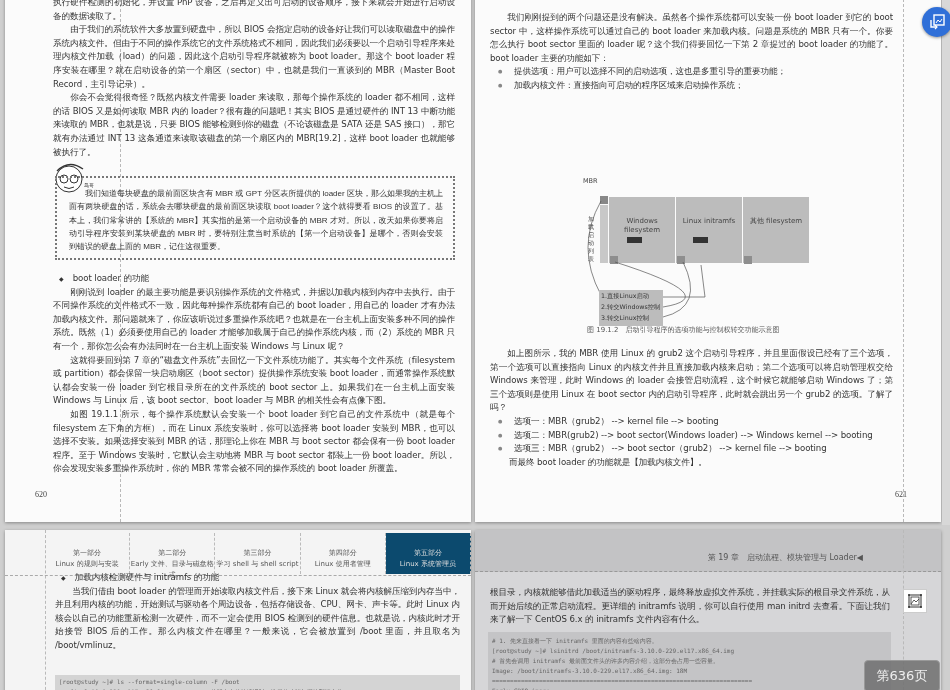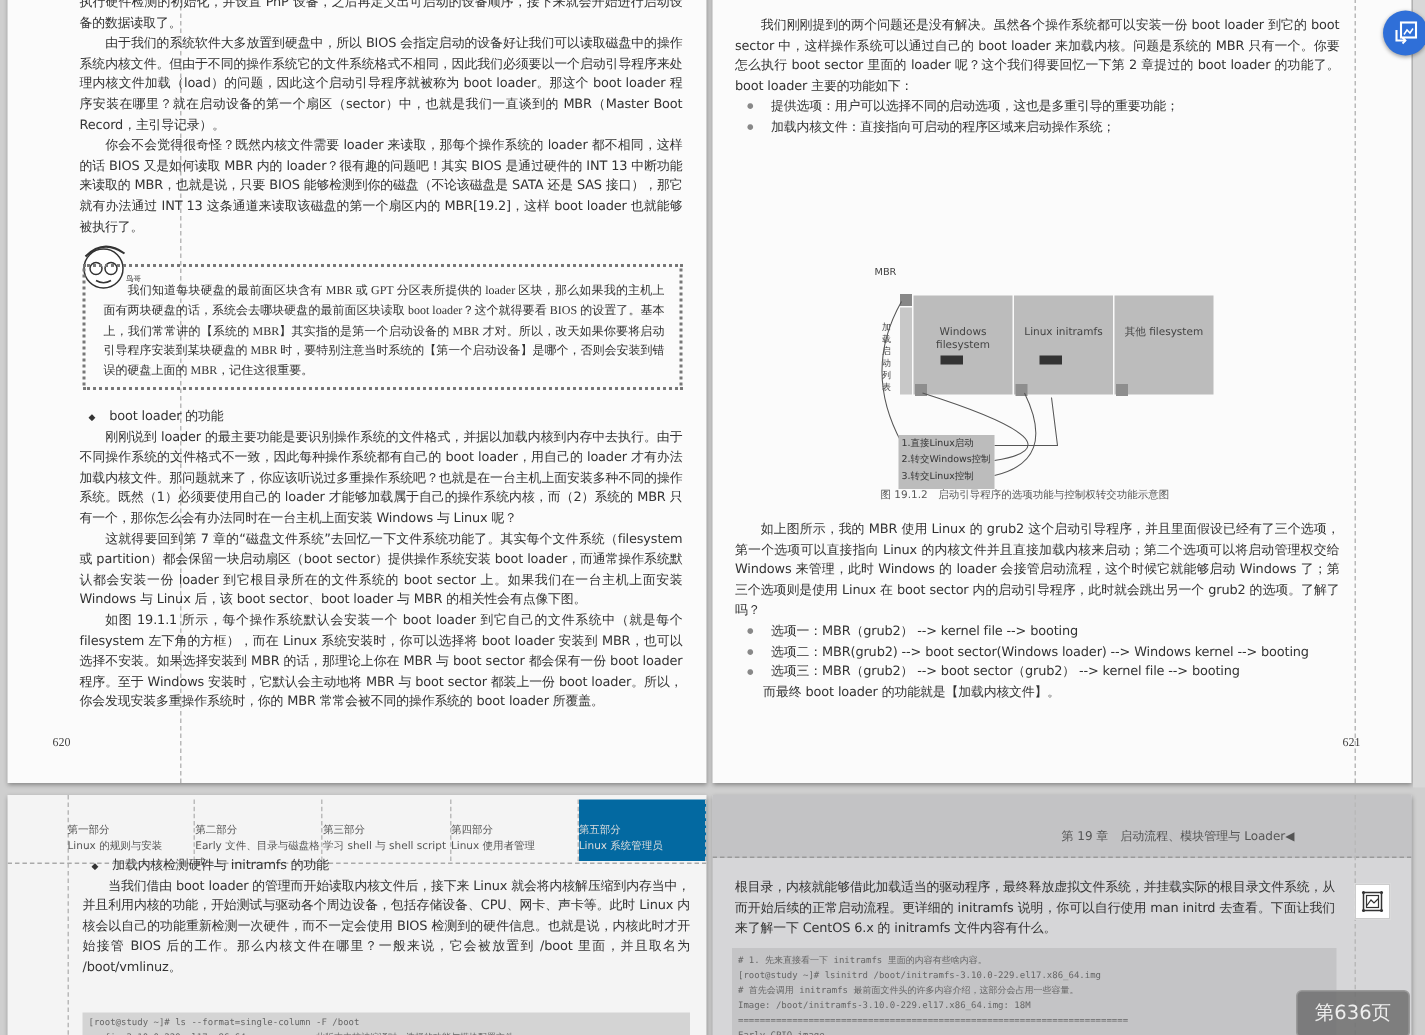--- a/index.html
+++ b/index.html
@@ -11,35 +11,35 @@
 .p636b{left:475px;top:530px;width:466px;height:170px;background:#d6d6d8;box-shadow:0 1px 3px rgba(0,0,0,.35)}
 .dash-v{position:absolute;top:0;bottom:0;border-left:1px dashed #b9b9b9}
 .txt{position:absolute;font-size:8.6px;line-height:13.6px;color:#333;text-align:justify;letter-spacing:-.1px}
 .txt p{text-indent:2em}
 .txt p.ni{text-indent:0}
 .bullet{padding-left:2.3em;text-indent:0!important;position:relative}
 .bullet:before{content:"◆";position:absolute;left:1em;font-size:6px}
 .dot{padding-left:2.8em;text-indent:0!important;position:relative}
 .dot:before{content:"●";position:absolute;left:1.6em;font-size:5px;color:#888}
 .pgnum{position:absolute;font-family:Liberation Serif, serif;font-size:8px;color:#444}
-.note{position:absolute;left:50px;top:182px;width:400px;height:84px;border:2px dotted #777;padding:9px 10px 0 12px;font-family:Liberation Serif, serif;font-size:8px;line-height:13.3px;color:#333;text-align:justify}
+.note{position:absolute;left:50px;top:182px;width:400px;height:84px;border:2px dotted #777;padding:9px 10px 0 12px;font-family:Liberation Sans, sans-serif;font-size:8px;line-height:13.3px;color:#333;text-align:justify}
 .note p{text-indent:2em}
 .mascot{position:absolute;left:46px;top:163px;width:50px;height:42px}
 
 .diagram{position:absolute;left:100px;top:183px;width:250px;height:150px}
 .fsbox{position:absolute;top:20px;height:66px;background:#bcbcbc}
 .fslabel{position:absolute;width:66px;text-align:center;font-size:7px;line-height:9px;color:#444}
 .darkbar{position:absolute;width:15px;height:6px;background:#333}
 .smallsq{position:absolute;width:8px;height:8px;background:#8e8e8e}
 .menu-box{position:absolute;left:24px;top:113px;width:64px;height:36px;background:#bcbcbc;font-size:6.3px;line-height:11px;color:#333;padding-left:2px}
 .caption{position:absolute;left:112px;top:331px;font-size:7px;color:#555}
 
 .tabs{position:absolute;left:40px;top:3px;height:41px;width:426px;display:flex}
-.tab{flex:1;border-right:1px dashed #bbb;text-align:left;font-size:7px;line-height:11px;color:#555;padding-top:15px}
-.tab.active{background:#0369a1;color:#ddd}
+.tab{flex:1;border-right:1px dashed #bbb;text-align:center;font-size:7px;line-height:11px;color:#555;padding-top:15px}
+.tab.active{background:#0c4a6e;color:#ddd}
 .code{position:absolute;font-family:"DejaVu Sans Mono","Liberation Mono",monospace;font-size:6px;line-height:10px;color:#666;background:#d4d4d4;white-space:pre;overflow:hidden}
 .chapter-hdr{position:absolute;left:0;top:0;width:466px;height:42px;background:#c3c3c5;border-bottom:1px dashed #999}
 .chapter-title{position:absolute;right:78px;top:22px;font-size:8px;color:#555}
 .overlay-btn{position:absolute;width:30px;height:30px;border-radius:50%;background:#2f6fd8;left:922px;top:7px;box-shadow:0 1px 3px rgba(0,0,0,.4);display:flex;align-items:center;justify-content:center}
 .scrollbar{position:absolute;left:942px;top:0;width:8px;height:525px;background:#d8d8d8}
 .img-btn{position:absolute;left:903px;top:589px;width:24px;height:24px;background:#fff;border:1px solid #ccc;display:flex;align-items:center;justify-content:center}
 .page-indicator{position:absolute;left:864px;top:660px;width:76px;height:32px;background:rgba(110,110,110,.85);border:1px solid #999;border-radius:4px;color:#eee;font-size:13px;text-align:center;line-height:30px}
 </style>
 </head>
 <body>

